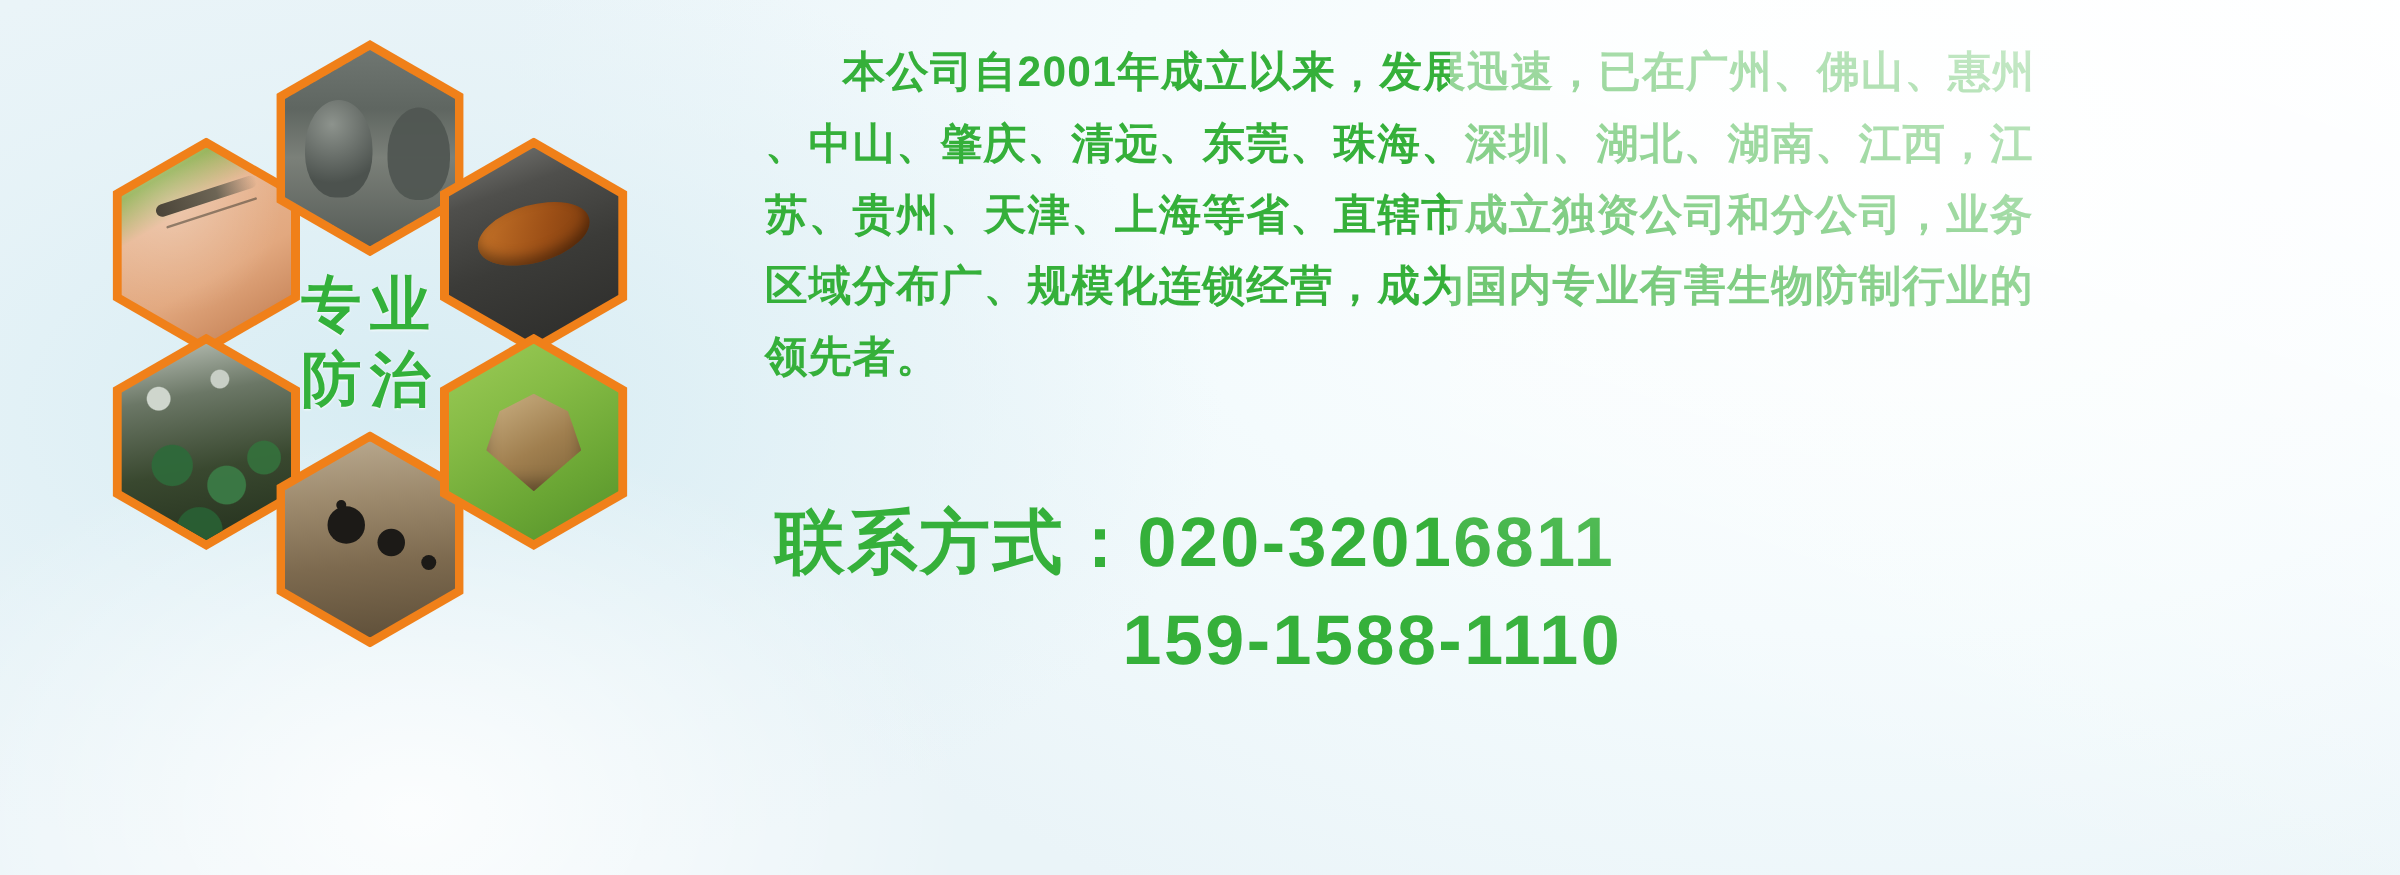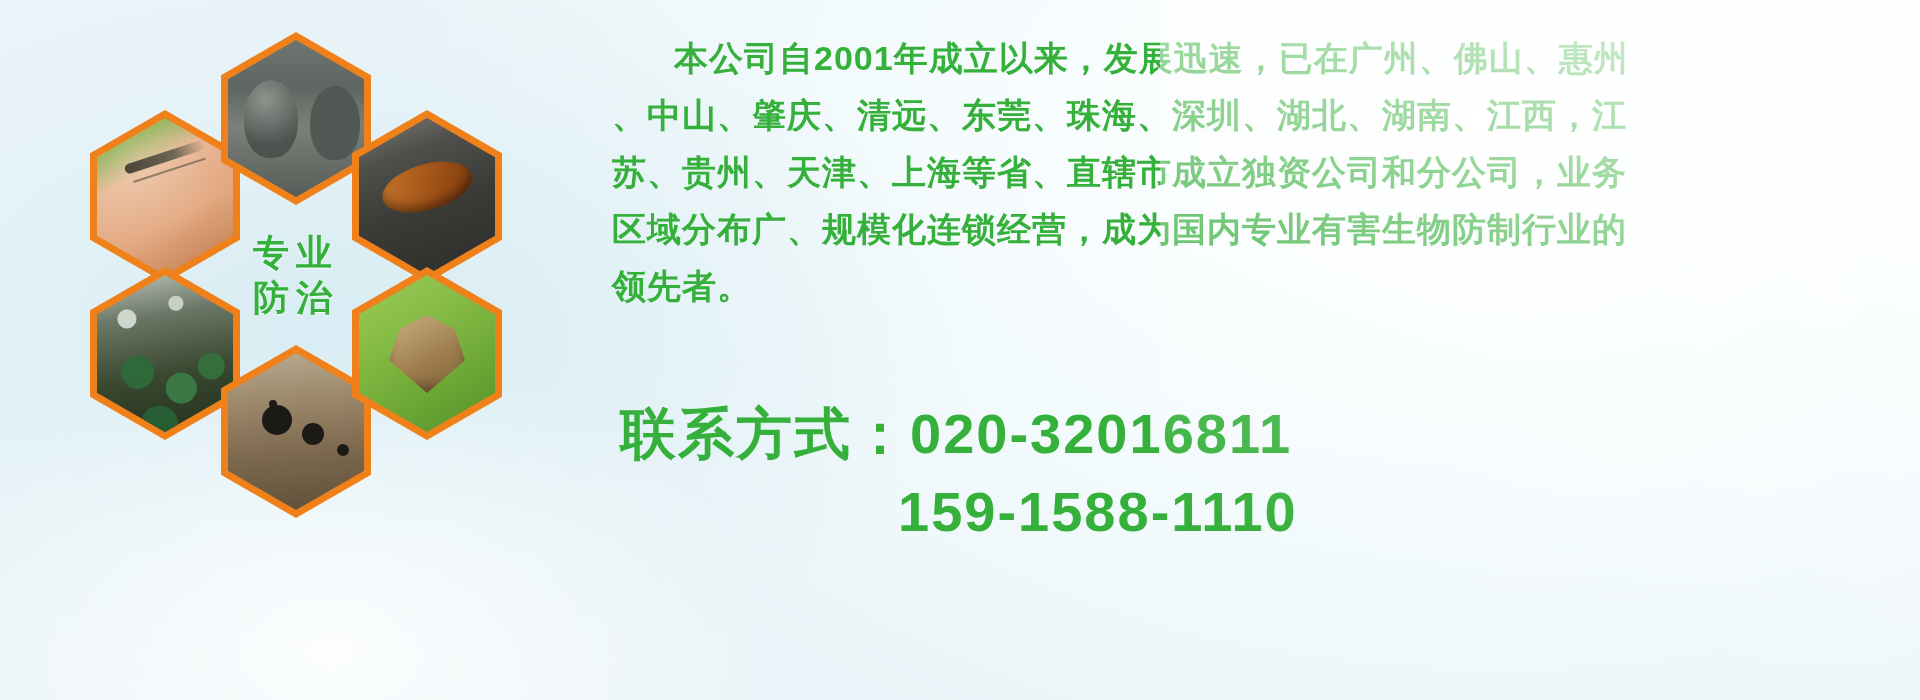--- a/index.html
+++ b/index.html
@@ -40,21 +40,21 @@
     position:absolute;left:7px;top:8px;width:136px;height:157px;
     clip-path:polygon(50% 0%,100% 25%,100% 75%,50% 100%,0% 75%,0% 25%);
     overflow:hidden;
   }
   .hex .inner .art{position:absolute;inset:0;}
   .hex-center{
     background:transparent;
     display:flex;align-items:center;justify-content:center;
   }
   .hex-center .label{
-    color:#33b13a;font-weight:bold;font-size:36px;line-height:1.25;
+    color:#33b13a;font-weight:bold;font-size:48px;line-height:1.25;
     text-align:center;letter-spacing:7px;text-shadow:0 1px 2px rgba(255,255,255,.9);
   }
   .hex-center .label span{display:block;}
 
   
   .art-mosquito{
     background:
       radial-gradient(circle at 30% 30%, rgba(255,255,255,.25), rgba(0,0,0,0) 60%),
       linear-gradient(150deg,#b9d06a 0%,#8fae4e 18%,#e7b490 34%,#e2a87f 62%,#cf8f64 82%,#a97451 100%);
   }

